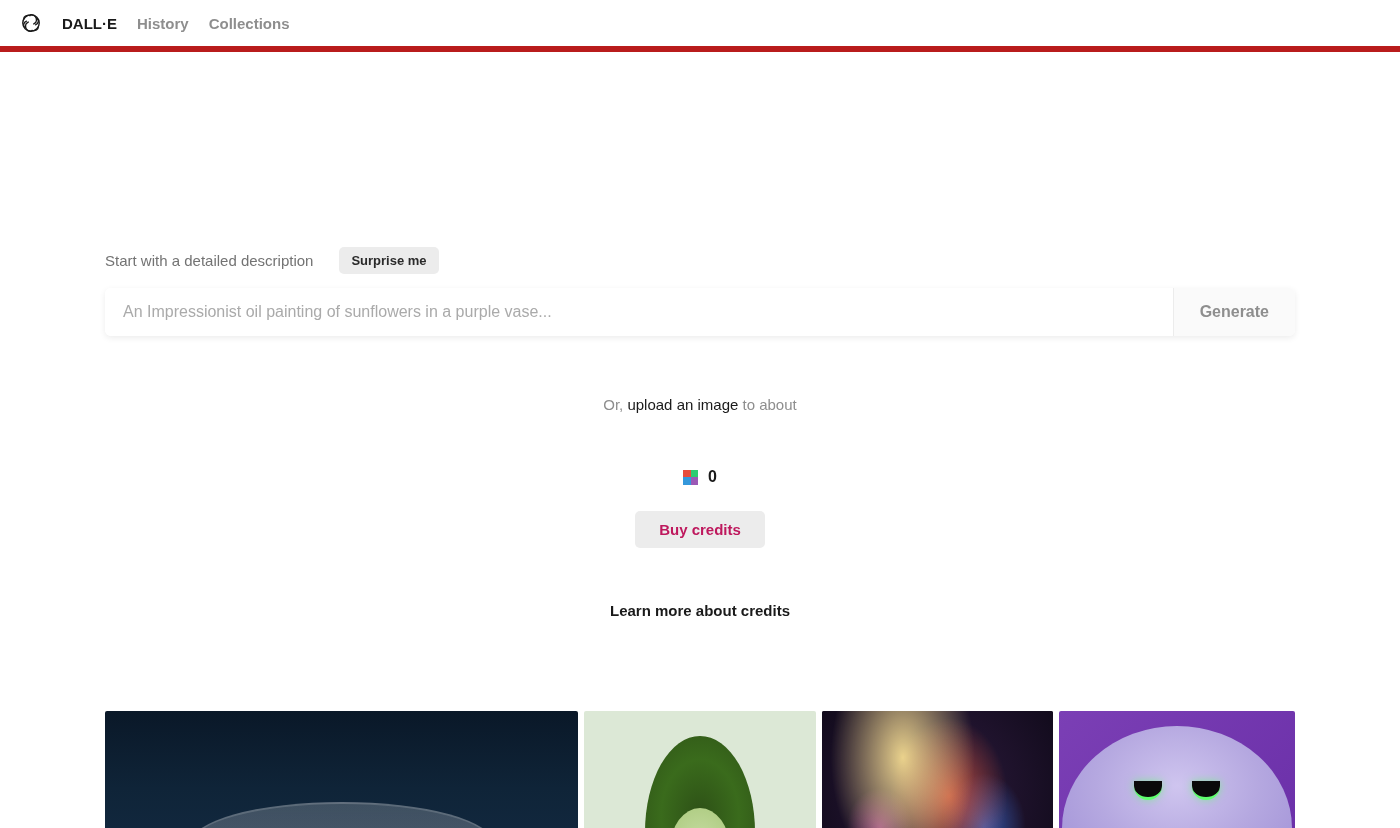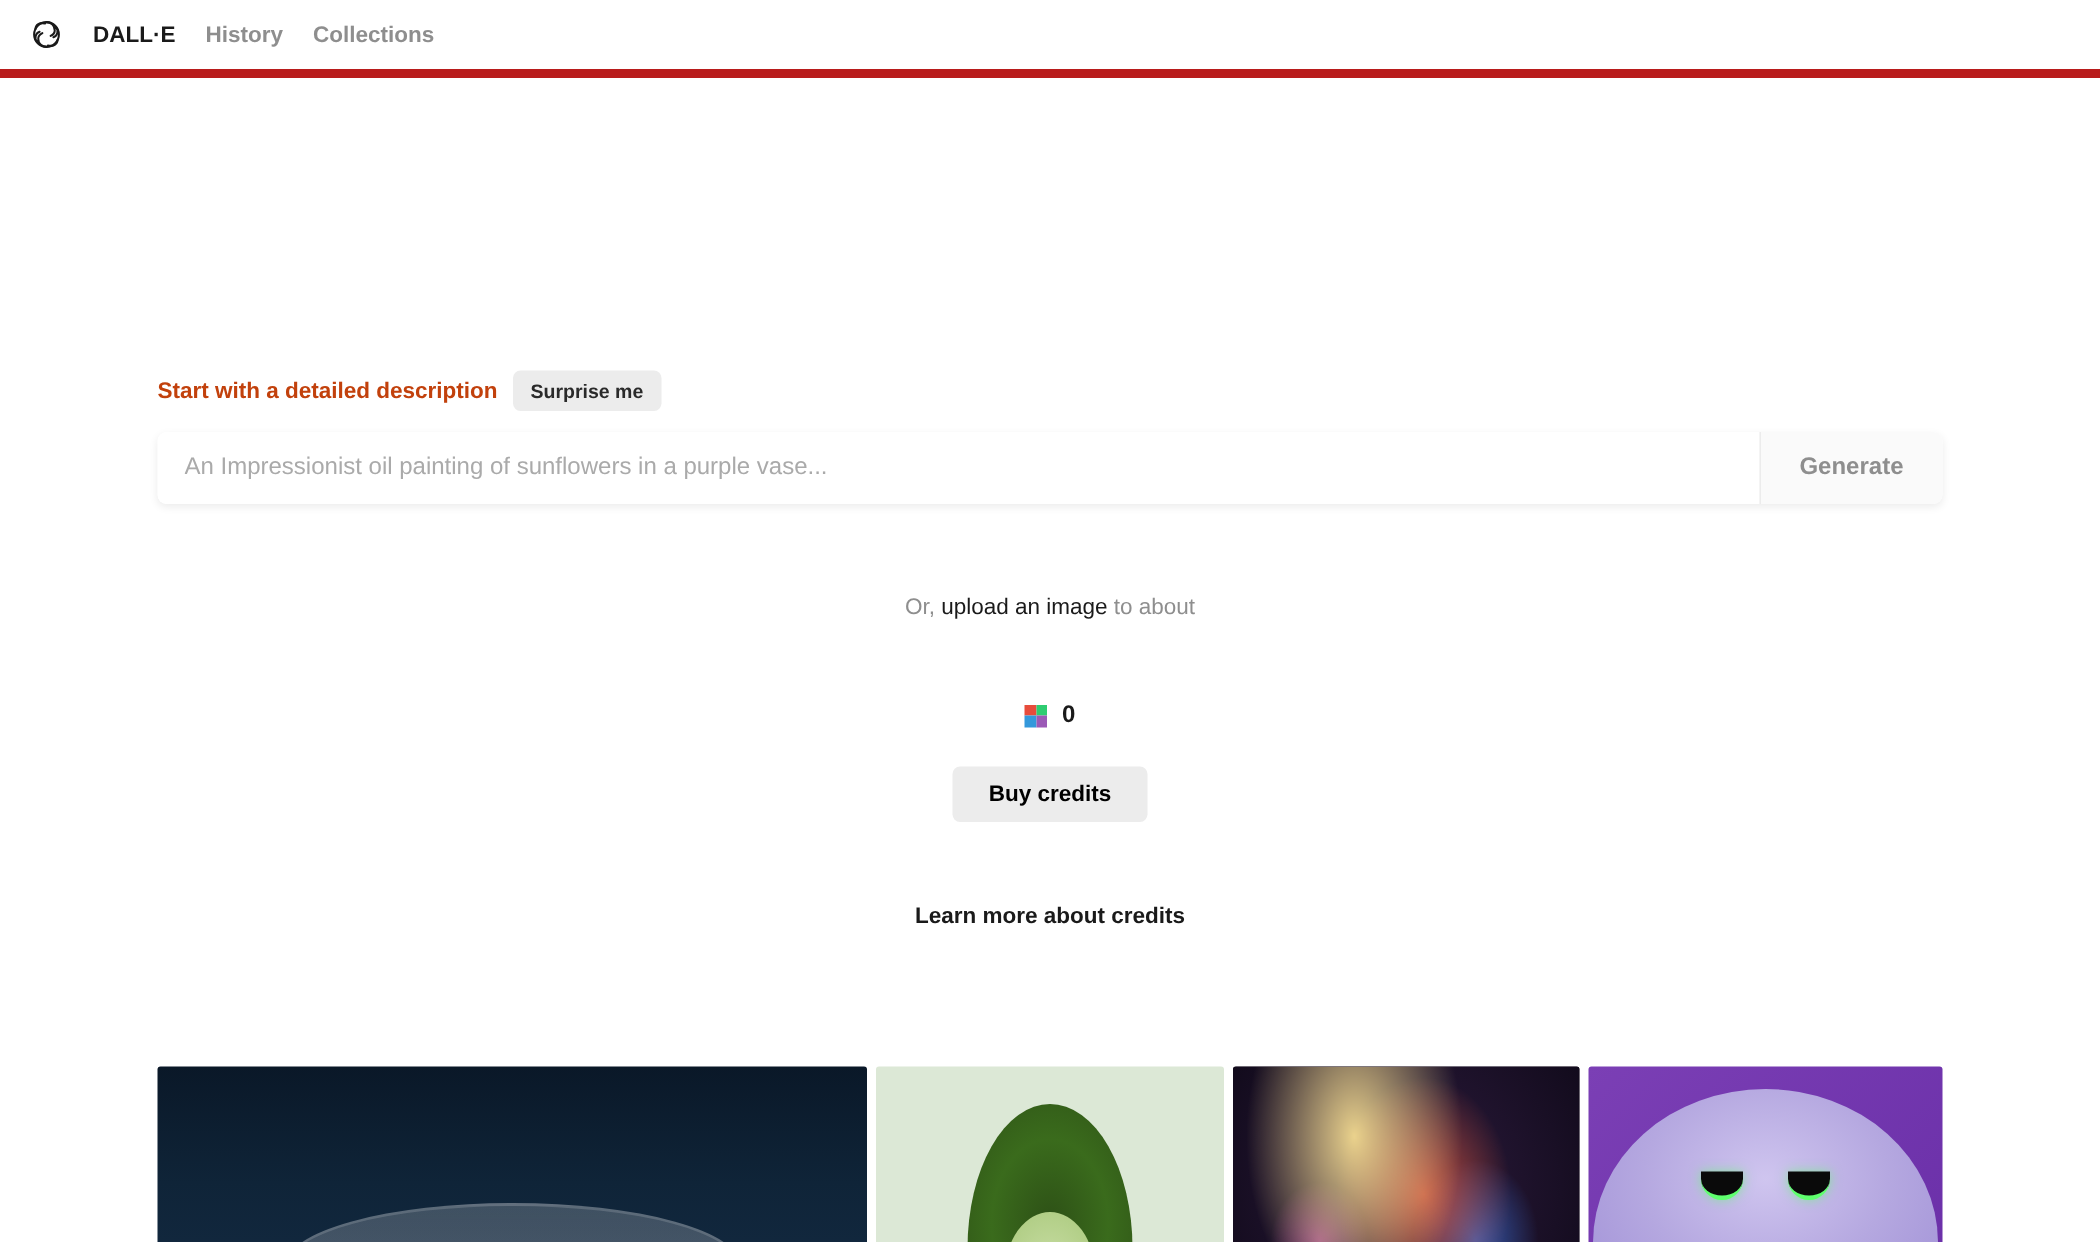--- a/index.html
+++ b/index.html
@@ -45,32 +45,33 @@
       margin-top: 195px;
     }
     .prompt-header {
       display: flex;
       align-items: center;
       gap: 10px;
       margin-bottom: 14px;
     }
     .prompt-label {
       font-size: 15px;
-      color: #c2410c;
-      font-weight: 700;
+      color: #737373;
+      font-weight: 400;
     }
     .surprise-btn {
       background: #ececec;
       border: none;
       border-radius: 5px;
       padding: 6px 12px;
       font-size: 13px;
       font-weight: 600;
       color: #2a2a2a;
       cursor: pointer;
+      margin-left: 16px;
     }
     .input-row {
       display: flex;
       box-shadow: 0 2px 6px rgba(0,0,0,0.08);
       border-radius: 6px;
       overflow: hidden;
     }
     .prompt-input {
       flex: 1;
       border: none;
@@ -132,21 +133,21 @@
     }
     .buy-credits-btn {
       display: block;
       margin: 25px auto 0;
       background: #ececec;
       border: none;
       border-radius: 5px;
       padding: 10px 24px;
       font-size: 15px;
       font-weight: 600;
-      color: #000000;
+      color: #be185d;
       cursor: pointer;
     }
     .learn-more {
       display: block;
       text-align: center;
       margin-top: 54px;
       font-size: 15px;
       font-weight: 700;
       color: #1a1a1a;
       cursor: pointer;

